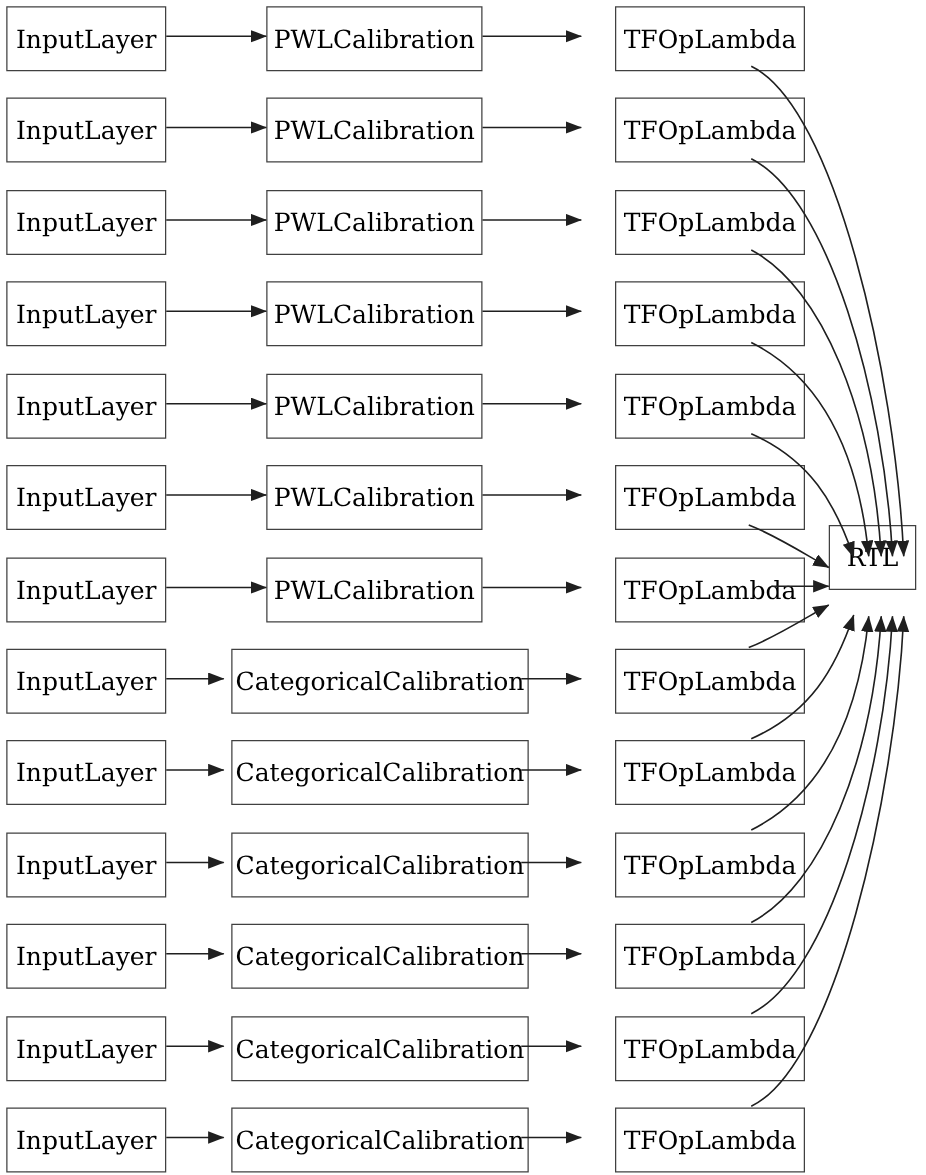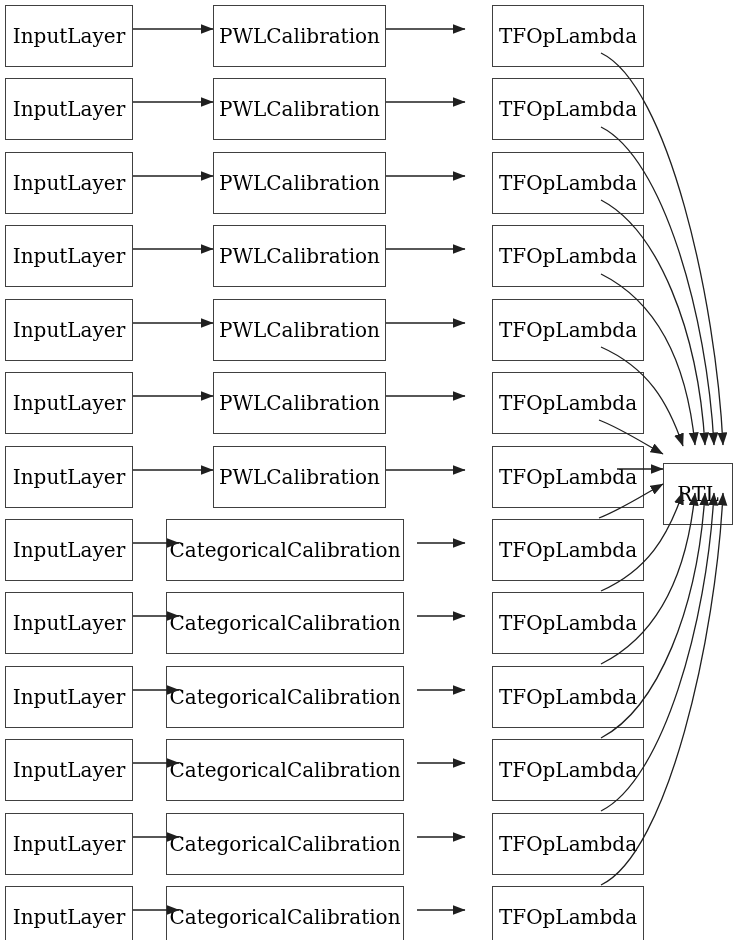--- a/index.html
+++ b/index.html
@@ -23,38 +23,38 @@
     pointer-events: none;
   }
   .edges-layer path.edge {
     fill: none;
     stroke: var(--edge, #1f1f1f);
     stroke-width: 1.3px;
   }
   .node {
     position: absolute;
     box-sizing: border-box;
-    height: 62px;
+    height: 52px;
     border: 1.6px solid var(--border, #404040);
     background: var(--nodefill, #ffffff);
     color: var(--text, #000000);
     display: flex;
     align-items: center;
     justify-content: center;
     font-size: 20px;
     line-height: 1;
     white-space: nowrap;
     z-index: 1;
   }
   .row { position: absolute; left: 0; width: 741px; height: 48px; }
   .node.input  { left: 5px;   width: 128px; }
   .node.calib.pwl  { left: 213px; width: 173px; }
-  .node.calib.cat  { left: 166px; width: 238px; }
+  .node.calib.cat  { left: 185px; width: 238px; }
   .node.lambda { left: 492px; width: 152px; }
-  .node.rtl    { left: 663px; top: 463px; width: 70px; }
+  .node.rtl    { left: 663px; top: 420px; width: 70px; }
 </style>
 </head>
 <body>
 
 <div class="canvas">
   <svg class="edges-layer" width="741" height="940" viewBox="0 0 741 940">
     <defs>
       <marker id="arrow" markerUnits="userSpaceOnUse" markerWidth="14" markerHeight="11" refX="12.5" refY="5" orient="auto">
         <path d="M0,0 L13,5 L0,10 z" class="arrowhead" fill="#1f1f1f"></path>
       </marker>

